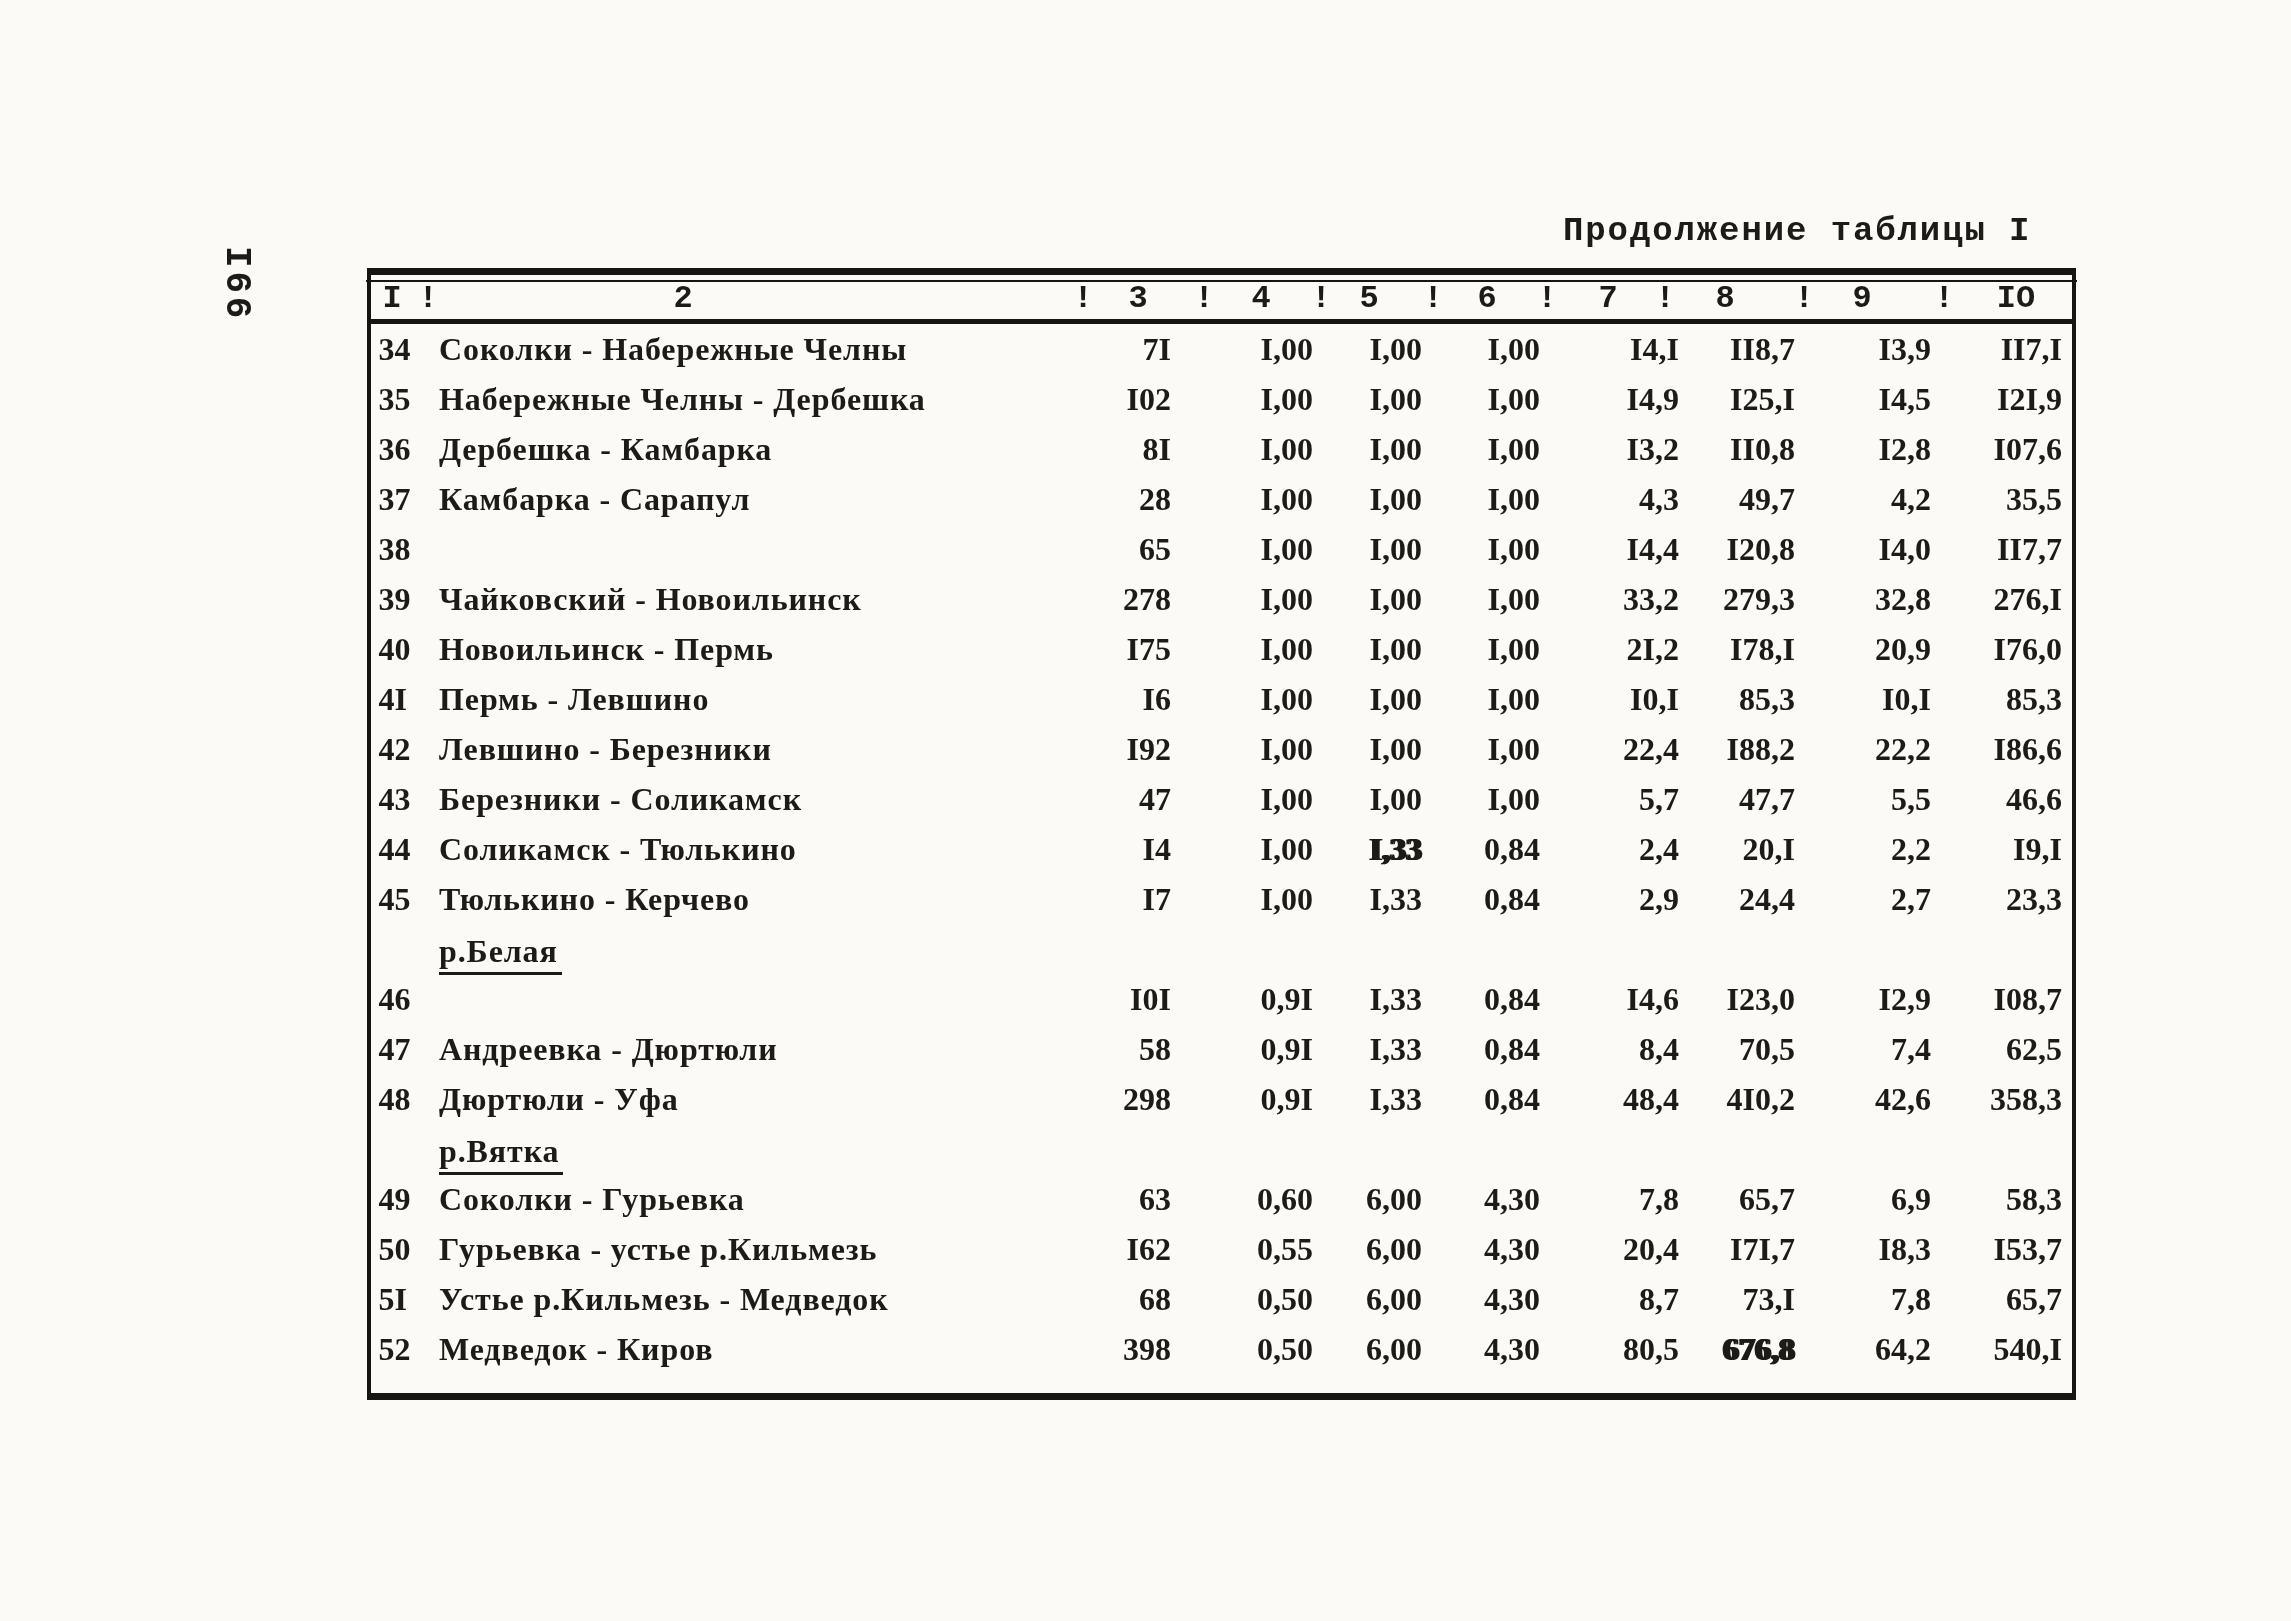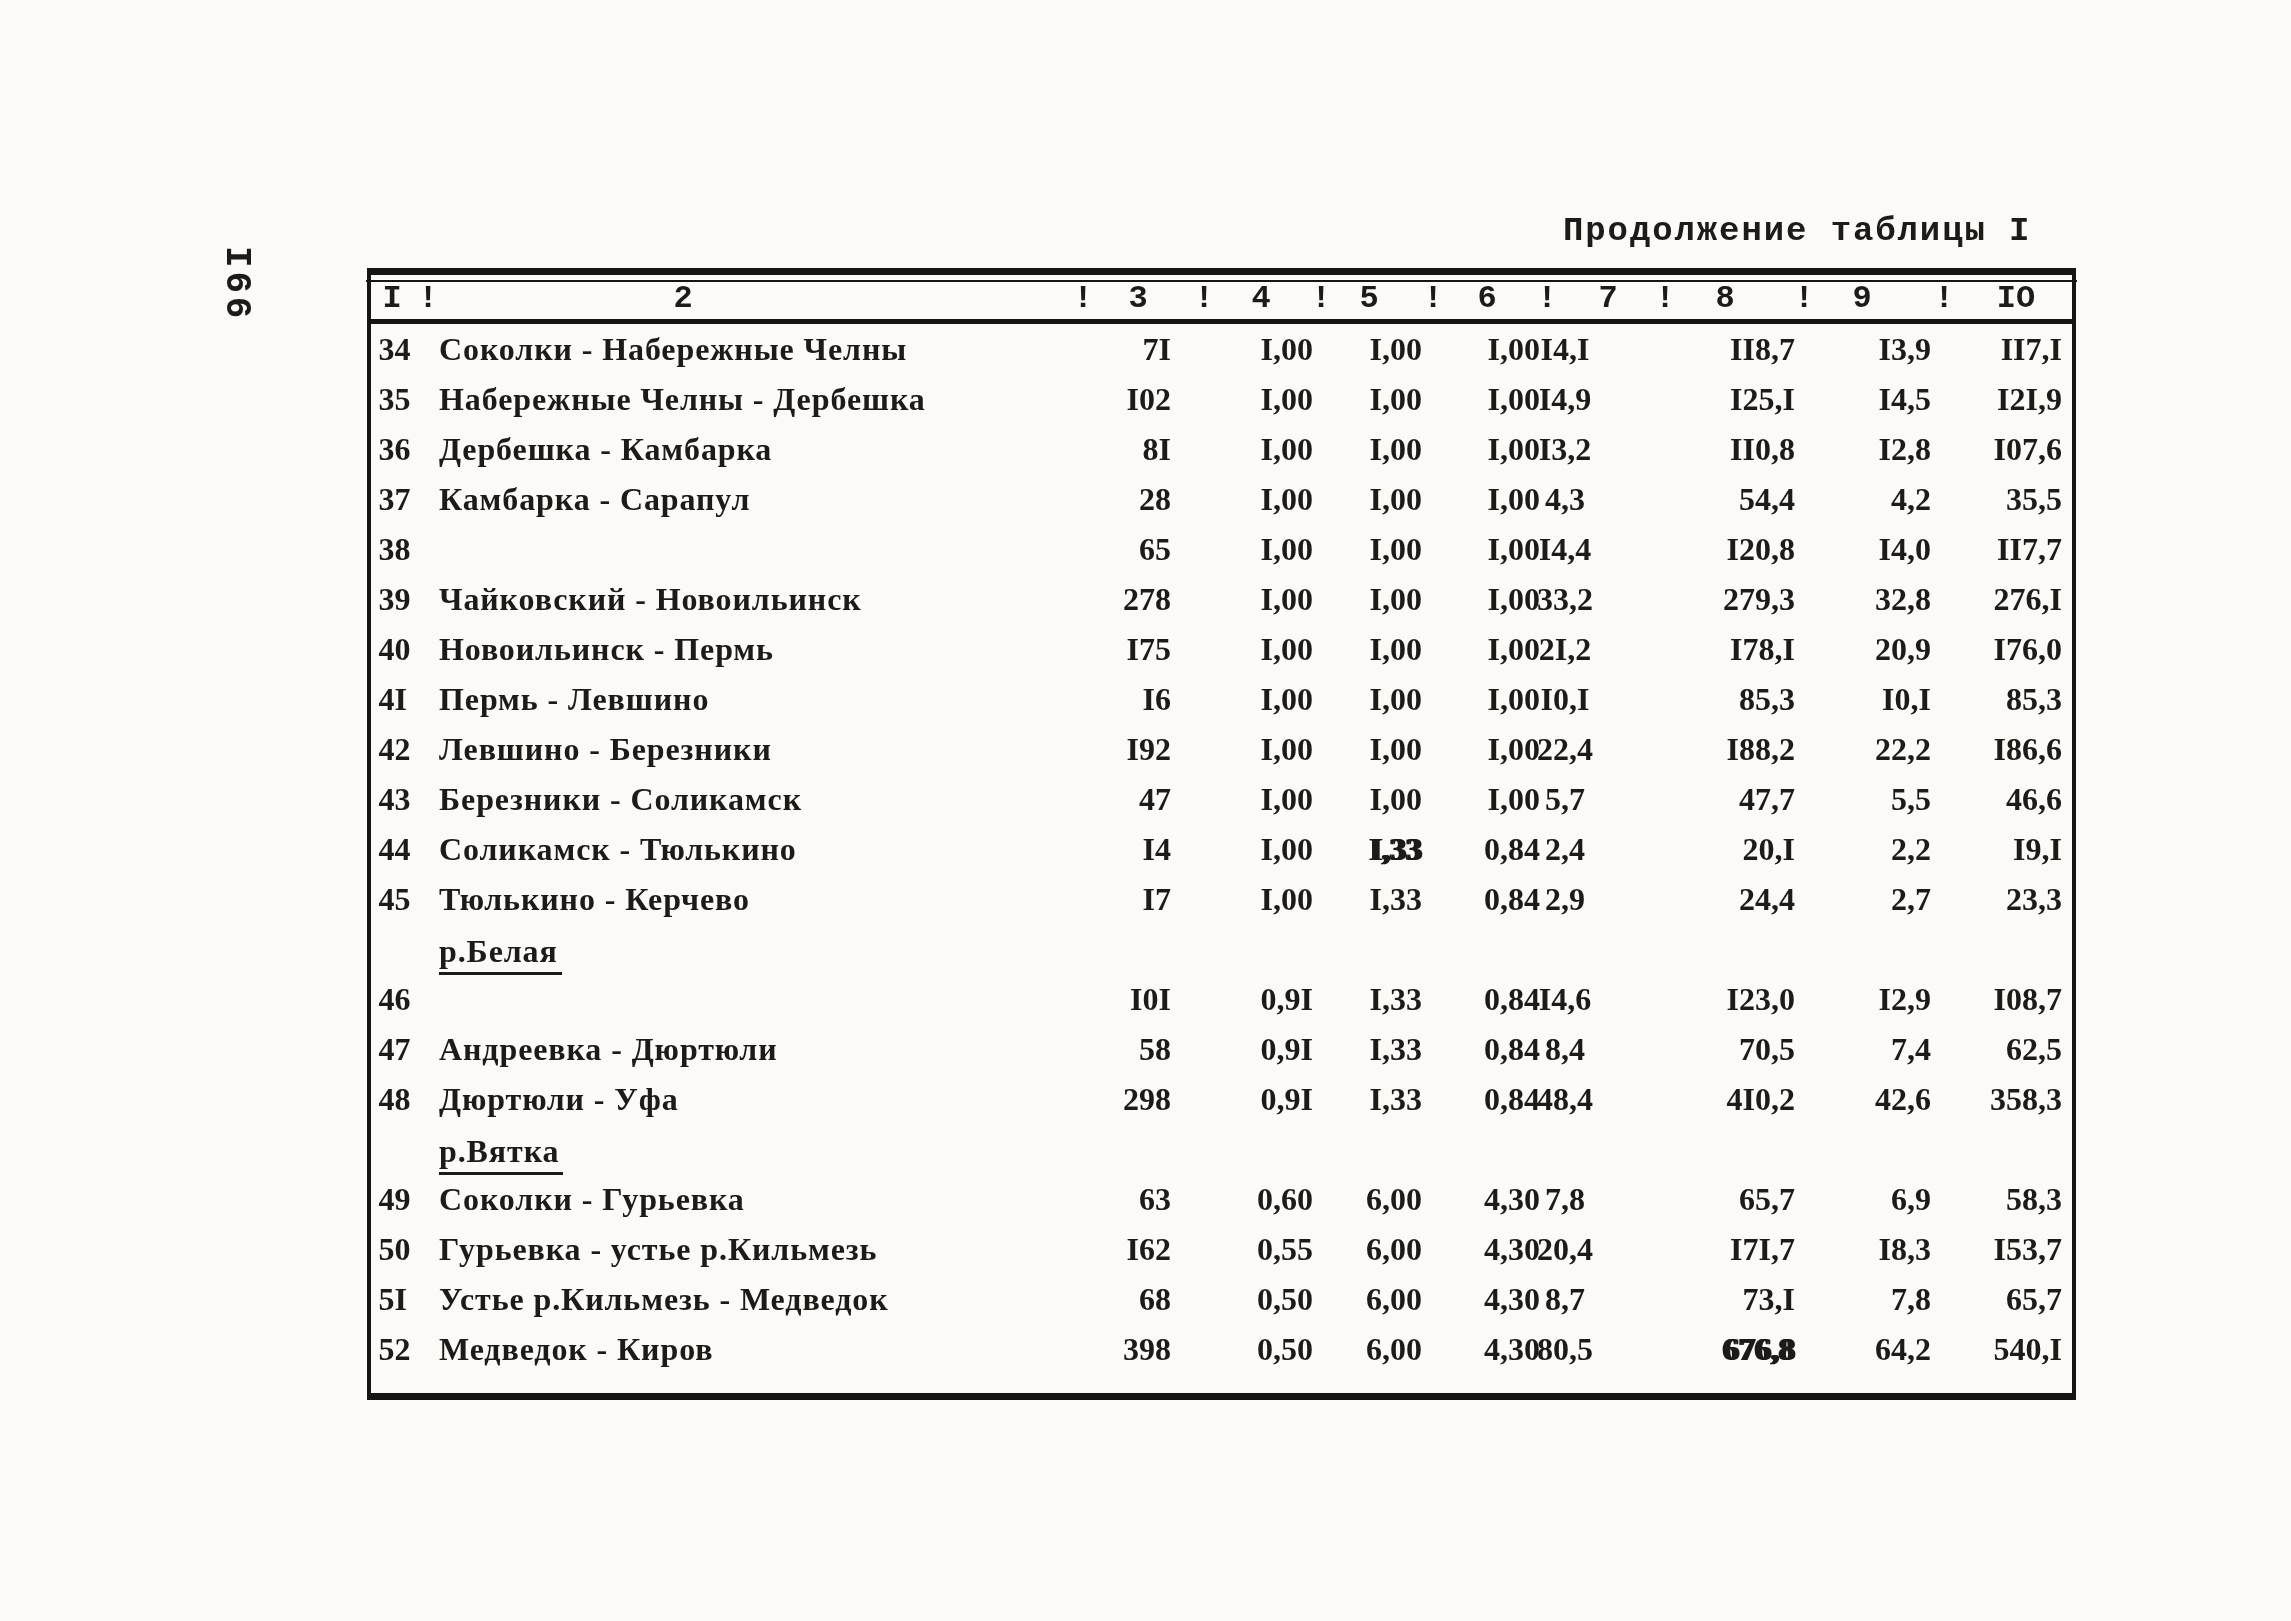--- a/index.html
+++ b/index.html
@@ -42,21 +42,21 @@
   .hc7{left:1237px;}.hs7{left:1294px;}
   .hc8{left:1354px;}.hs8{left:1433px;}
   .hc9{left:1491px;}.hs9{left:1573px;}
   .hc10{left:1645px;}
   .tbody{position:relative;}
   .trow{position:relative;height:50px;line-height:50px;font-size:32px;white-space:nowrap;font-family:Liberation Serif, serif;}
   .num{position:absolute;left:7.6px;}
   .name{position:absolute;left:68px;letter-spacing:0.9px;}
   .v{position:absolute;width:180px;text-align:right;}
   .c3{left:620px;} .c4{left:762px;} .c5{left:871px;} .c6{left:989px;}
-  .c7{left:1104px;text-align:center;}.c8{left:1244px;}.c9{left:1380px;}.c10{left:1511px;}
+  .c7{left:1128px;}.c8{left:1244px;}.c9{left:1380px;}.c10{left:1511px;}
   .heading-row .section-heading{
     position:absolute;left:68px;top:5.7px;line-height:42px;
     border-bottom:3.8px solid #1d1b18;padding-right:3.8px;letter-spacing:0.9px;
   }
   .overstruck{text-shadow:1.4px 0 0 #1d1b18, -1.4px 0 0 #1d1b18;}
 </style>
 </head>
 <body>
 
 <div class="page">
@@ -123,21 +123,21 @@
     <span class="v c10">I07,6</span>
   </div>
         <div class="trow">
     <span class="num">37</span>
     <span class="name">Камбарка - Сарапул</span>
     <span class="v c3">28</span>
     <span class="v c4">I,00</span>
     <span class="v c5">I,00</span>
     <span class="v c6">I,00</span>
     <span class="v c7">4,3</span>
-    <span class="v c8">54,4</span>
+    <span class="v c8">49,7</span>
     <span class="v c9">4,2</span>
     <span class="v c10">35,5</span>
   </div>
         <div class="trow">
     <span class="num">38</span>
     <span class="v c3">65</span>
     <span class="v c4">I,00</span>
     <span class="v c5">I,00</span>
     <span class="v c6">I,00</span>
     <span class="v c7">I4,4</span>

